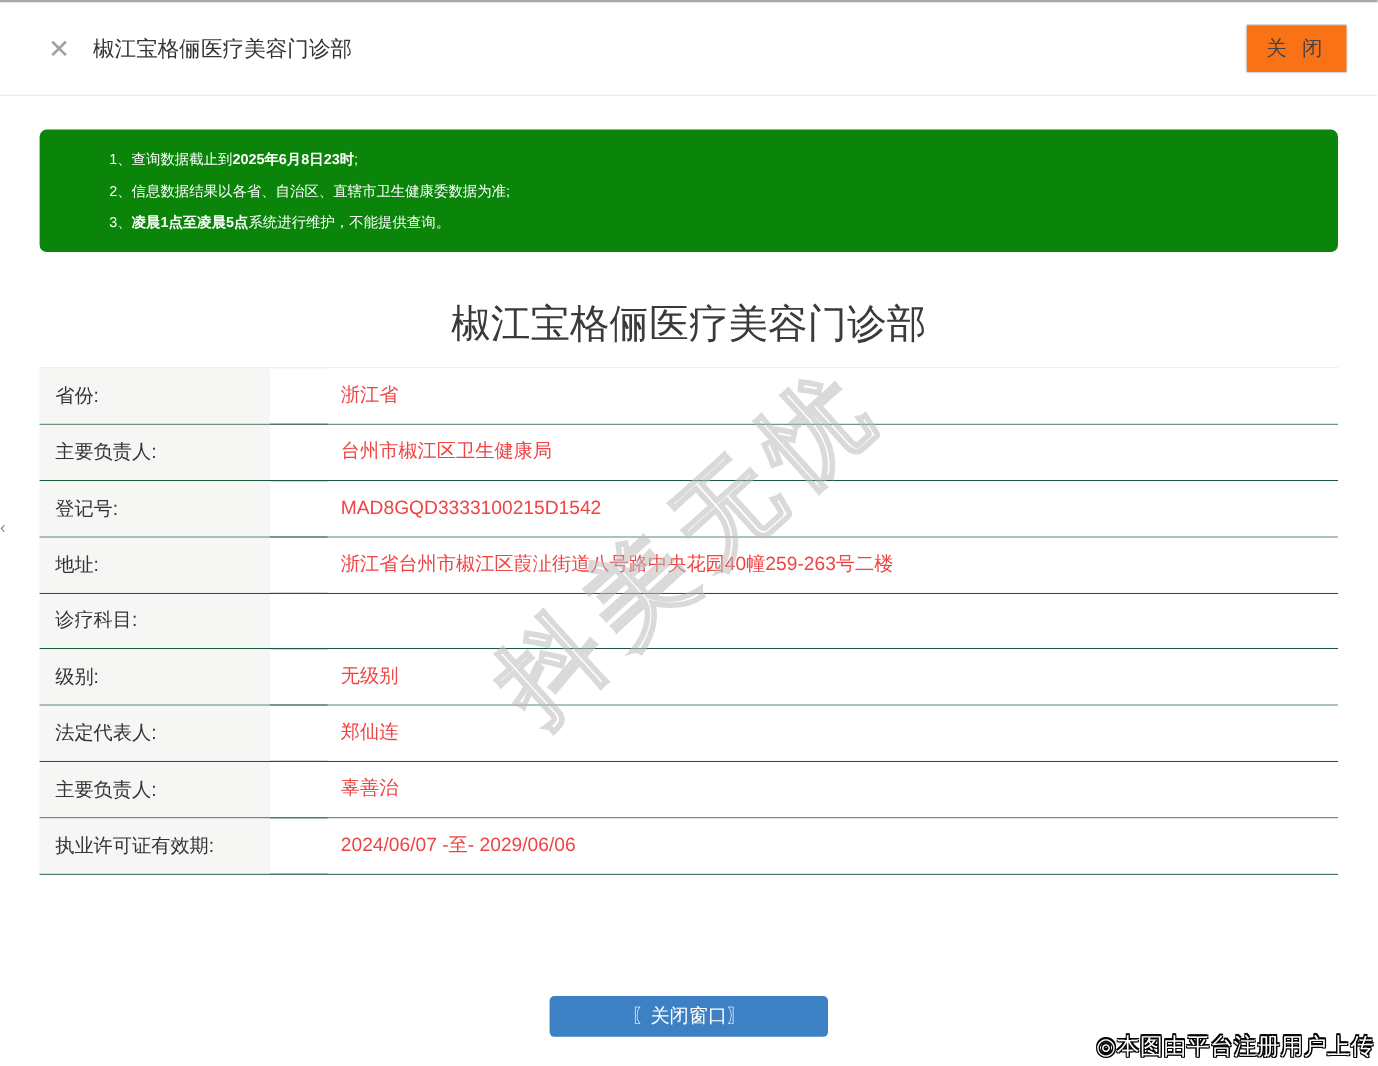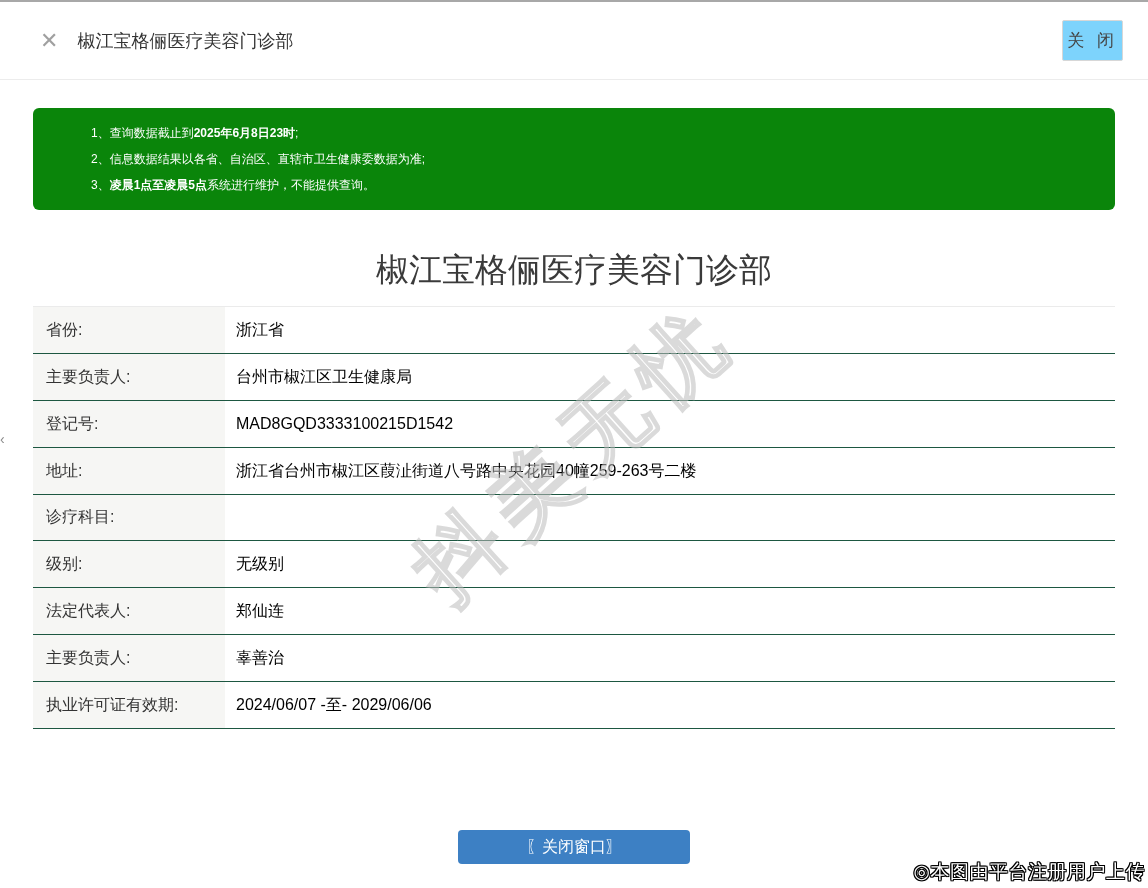--- a/index.html
+++ b/index.html
@@ -17,51 +17,51 @@
     padding:0 25px 0 40px;border-bottom:1px solid #ececec;background:#fff;
     box-sizing:border-box;
   }
   .x-close{
     font-size:22px;color:#a0a0a0;line-height:1;margin-right:19px;cursor:pointer;
     font-weight:400;user-select:none;
   }
   .topbar-title{font-size:18px;color:#333;}
   .topbar-spacer{flex:1;}
   .btn-close{
-    background:#7dd3fc;border:1px solid #d7d7d7;border-radius:2px;
-    padding:8px 4px;font-size:17px;color:#444;letter-spacing:4px;cursor:pointer;
+    background:#f97316;border:1px solid #d7d7d7;border-radius:2px;
+    padding:8px 16px;font-size:17px;color:#444;letter-spacing:4px;cursor:pointer;
     font-family:inherit;
   }
   
   .notice{
     margin:28px 33px 0 33px;
     background:#0a850a;border-radius:6px;
     padding:12px 20px 12px 58px;
     color:#fff;font-size:12px;
   }
   .notice-line{line-height:26px;}
   .notice-line b{font-weight:700;}
   
   .detail-title{
     text-align:center;font-size:33px;font-weight:400;color:#3a3a3a;
     margin:38px 0 0 0;line-height:44px;
   }
   .info-table{
     margin:14px 33px 0 33px;border-top:1px solid #ebebeb;
   }
-  .row{display:flex;border-bottom:1.5px solid #1d5741;min-height:45px;}
+  .row{display:flex;border-bottom:1.5px solid #1d5741;min-height:45px;gap:48px;}
   .cell-label{
     width:192px;flex:0 0 192px;background:#f6f6f4;
     display:flex;align-items:center;padding:10px 6px 10px 13px;
     box-sizing:border-box;font-size:16px;color:#333;
   }
   .cell-value{
     flex:1;display:flex;align-items:center;background:#fff;
     padding:10px 14px 10px 11px;box-sizing:border-box;
-    font-size:16px;color:#000000;line-height:26px;
+    font-size:16px;color:#ef4444;line-height:26px;
   }
   
   .watermark{
     position:absolute;left:575px;top:452px;
     transform:translate(-50%,-50%) rotate(-42deg);
     font-size:84px;font-weight:700;letter-spacing:14px;white-space:nowrap;
     color:transparent;-webkit-text-stroke:2px #bcbcbc;opacity:.55;
     pointer-events:none;z-index:5;
   }
   

